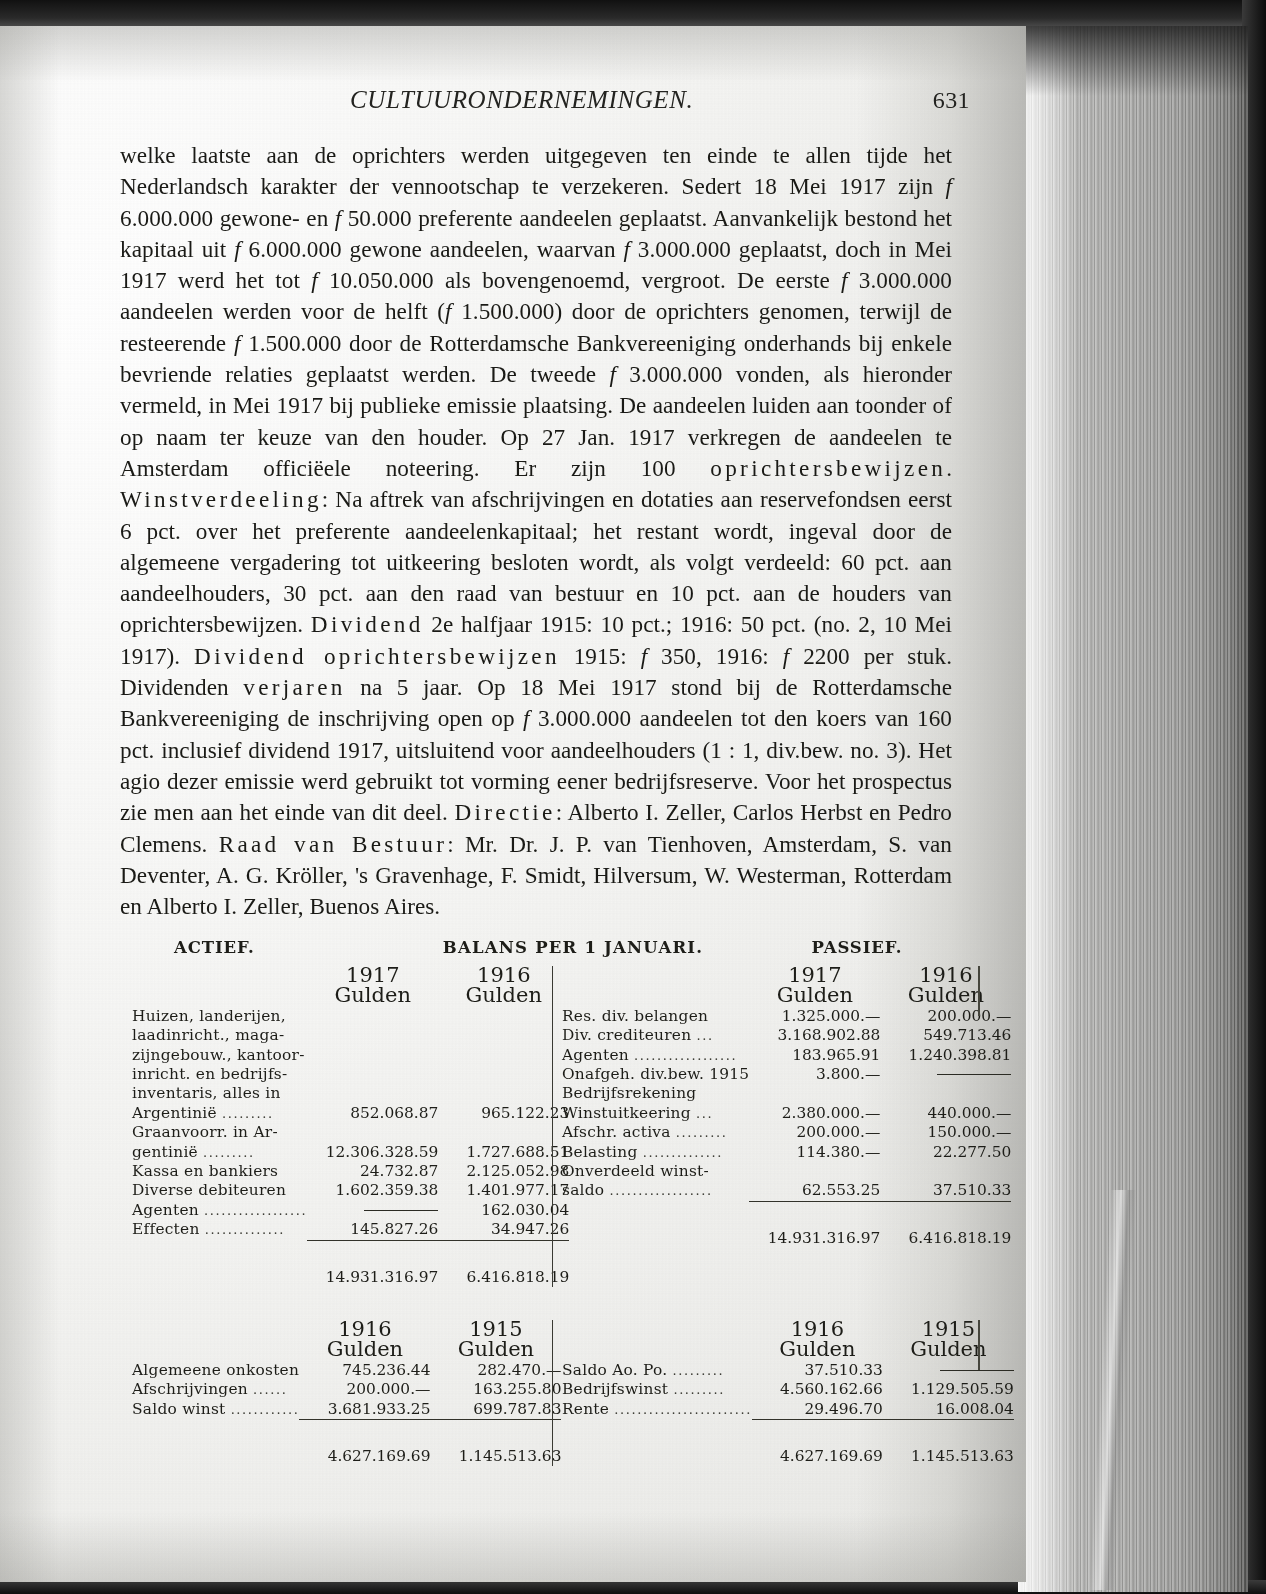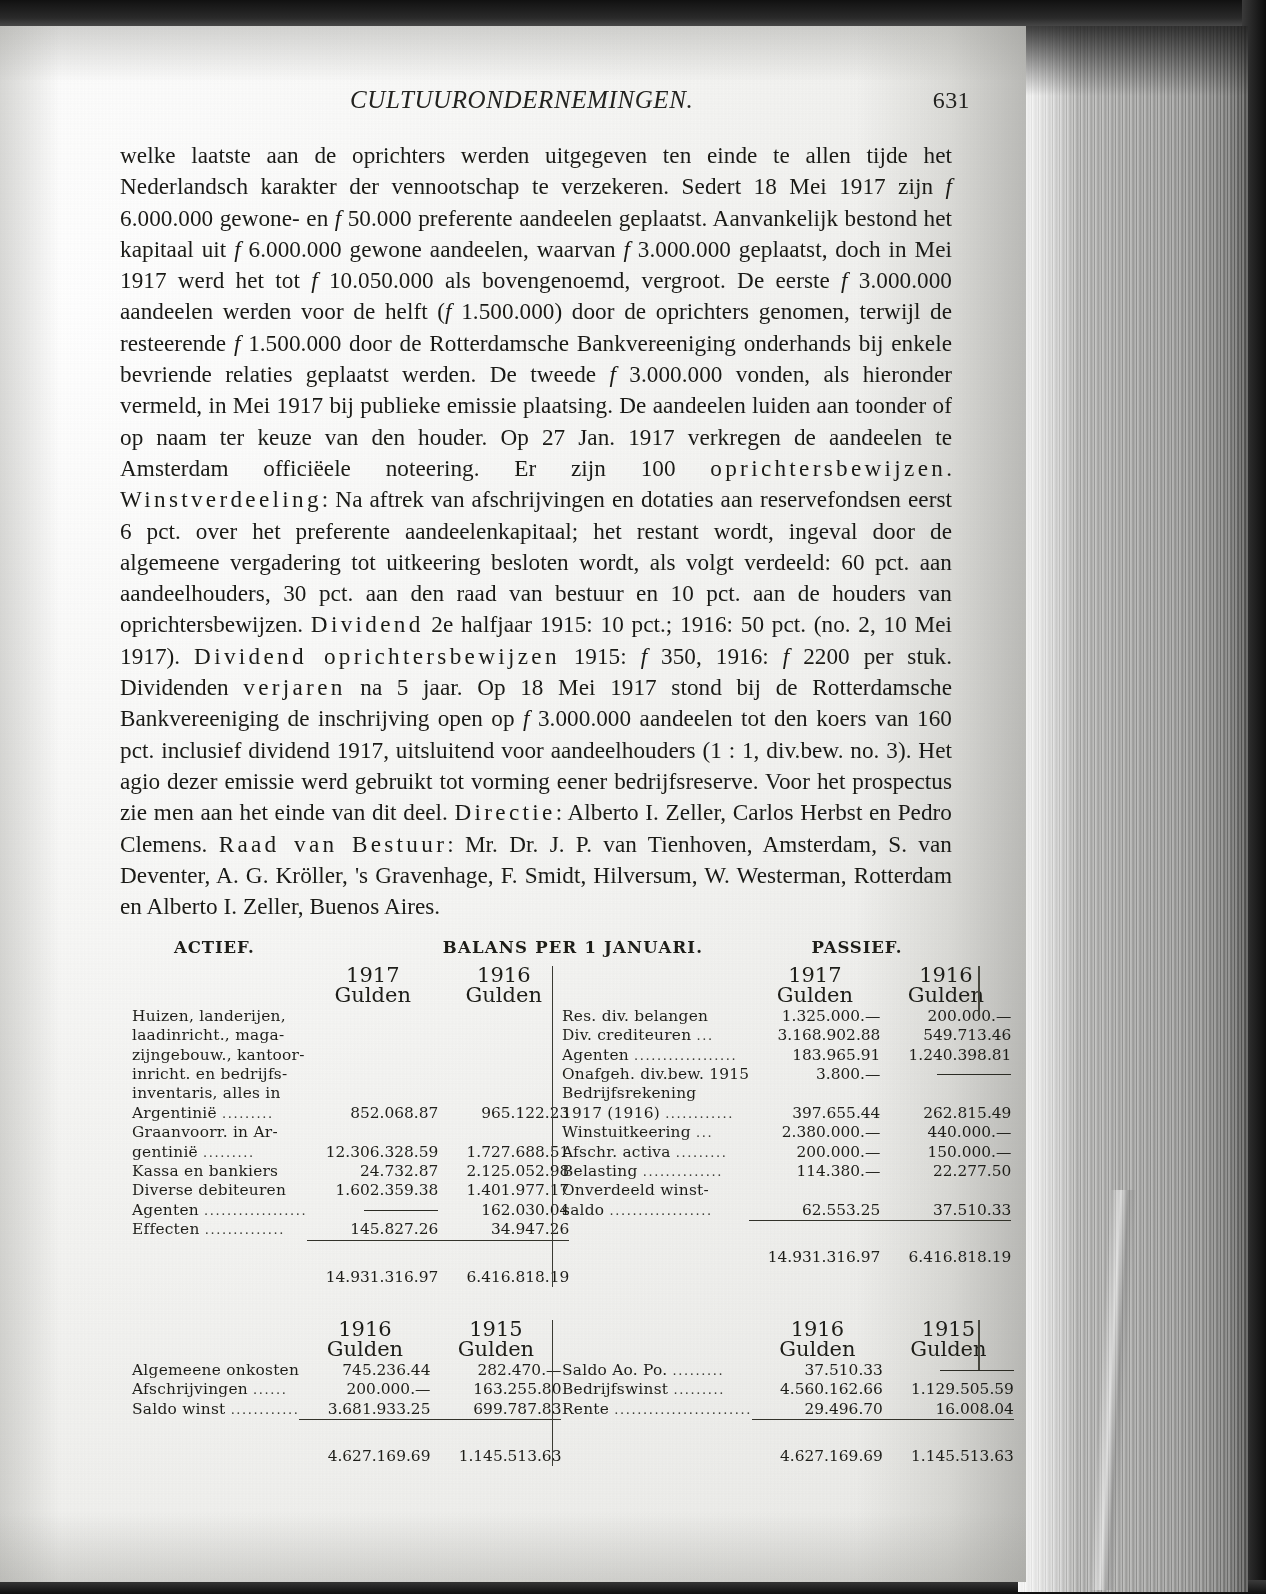--- a/index.html
+++ b/index.html
@@ -445,25 +445,20 @@
                     <td class="lbl">Onafgeh. div.bew. 1915</td>
                     <td class="num">3.800.—</td>
                     <td class="num"><span class="dash-rule"></span></td>
                   </tr>
                   <tr>
                     <td class="lbl">Bedrijfsrekening</td>
                     <td class="num"></td>
                     <td class="num"></td>
                   </tr>
                   <tr>
-                    <td class="lbl indent1">1917  (1916) <span class="dleader">............</span></td>
-                    <td class="num">397.655.44</td>
-                    <td class="num">262.815.49</td>
-                  </tr>
-                  <tr>
                     <td class="lbl">Winstuitkeering <span class="dleader">...</span></td>
                     <td class="num">2.380.000.—</td>
                     <td class="num">440.000.—</td>
                   </tr>
                   <tr>
                     <td class="lbl">Afschr. activa <span class="dleader">.........</span></td>
                     <td class="num">200.000.—</td>
                     <td class="num">150.000.—</td>
                   </tr>
                   <tr>

